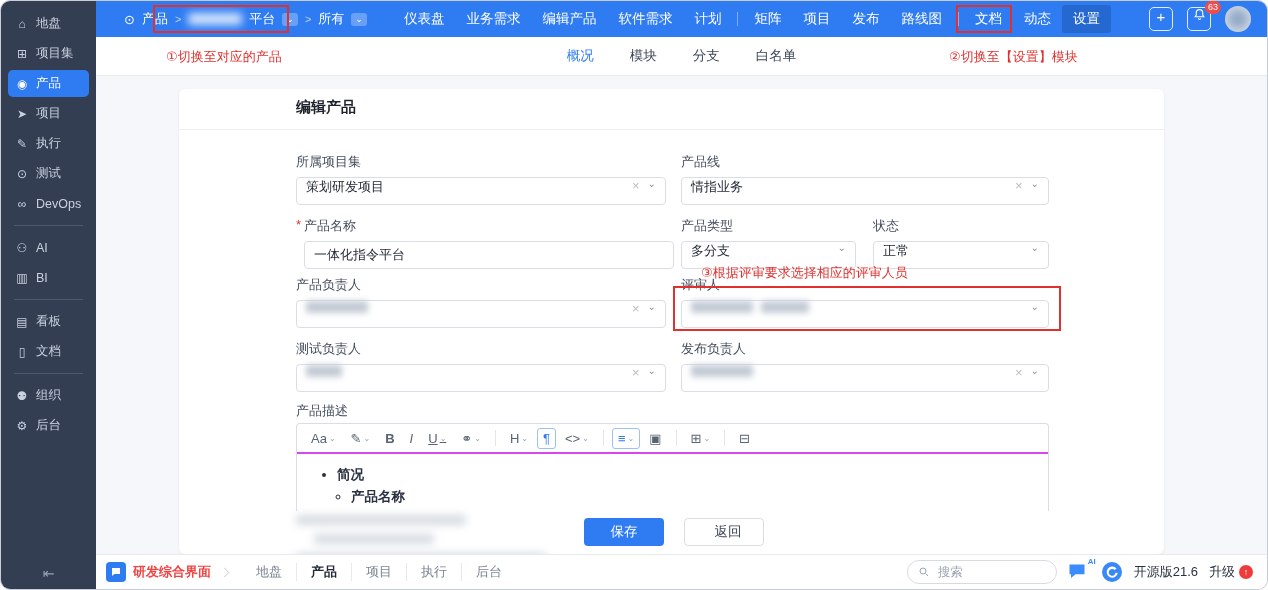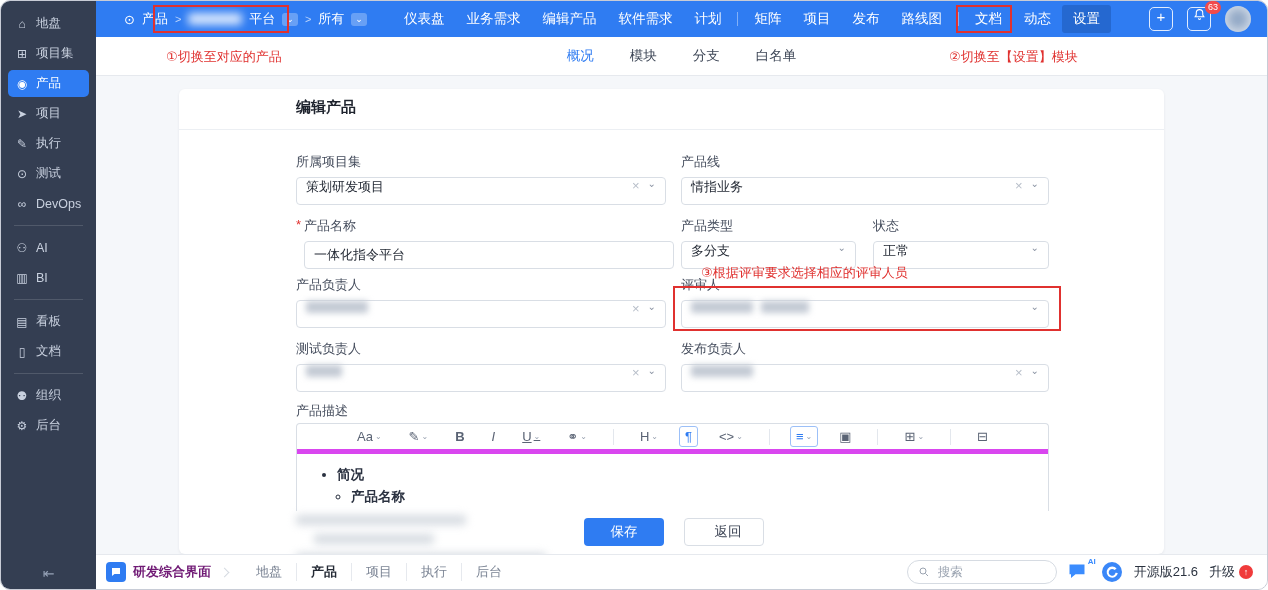--- a/index.html
+++ b/index.html
@@ -46,21 +46,21 @@
   .req{color:#e0312f;}
   .control{height:28px;border:1px solid #d9dee5;border-radius:4px;background:#fff;display:flex;align-items:flex-start;padding:0 9px;font-size:13px;color:#252b36;gap:8px;}
   input.control{width:100%;outline:none;margin-left:8px;}
   .spacer{flex:1;}
   .x{color:#b7bec9;font-size:13px;cursor:pointer;}
   .caret{color:#8a93a3;font-size:10px;}
   .blurv{width:62px;height:12px;border-radius:2px;background:#c3cad4;filter:blur(3px);}
 
   
   .editor{position:absolute;left:117px;top:334px;width:753px;height:88px;border:1px solid #d9dee5;border-bottom:none;border-radius:4px 4px 0 0;overflow:hidden;background:#fff;}
-  .ed-toolbar{height:30px;display:flex;align-items:center;padding:0 8px;gap:15px;color:#5a6374;font-size:13px;border-bottom:5px solid #d946ef;justify-content:center;}
+  .ed-toolbar{height:30px;display:flex;align-items:center;padding:0 8px;gap:3px;color:#5a6374;font-size:13px;border-bottom:2px solid #d946ef;}
   .tb{display:flex;align-items:center;gap:2px;padding:2px 5px;border:1px solid transparent;border-radius:3px;cursor:pointer;}
   .tb.active{color:#2f7cf2;border-color:#9cc0f8;}
   .tcaret{font-size:8px;color:#98a1b0;}
   .g-bold{font-weight:bold;}
   .g-italic{font-style:italic;font-family:"Liberation Serif","DejaVu Serif",serif;}
   .g-underline{text-decoration:underline;}
   .ed-sep{width:1px;height:16px;background:#e3e7ed;margin:0 5px;}
   .ed-body{padding:12px 10px 0 26px;font-size:13.5px;color:#2a3140;font-weight:bold;}
   .ed-body ul{margin:0;padding-left:14px;}
   .ed-body li{margin-bottom:4px;}
@@ -68,21 +68,21 @@
   .redact-lines{position:absolute;left:117px;top:426px;width:440px;}
   .rline{height:10px;border-radius:3px;background:#d6dbe1;filter:blur(4px);margin-bottom:9px;}
 
   .btn{position:absolute;top:429px;width:80px;height:28px;border-radius:4px;font-size:13.5px;display:flex;align-items:center;justify-content:center;cursor:pointer;}
   .btn-save{left:405px;background:#2f7cf2;color:#fff;}
   .btn-back{left:505px;background:#fff;border:1px solid #d9dee5;color:#3c4454;padding-left:8px;}
 
   
   .bottombar{position:absolute;left:95px;right:0;bottom:0;height:35px;background:#fff;border-top:1px solid #e6e9ee;display:flex;align-items:center;padding:0 14px 0 10px;z-index:2;}
   .chat-ic{width:20px;height:20px;border-radius:4px;background:#2f7cf2;display:flex;align-items:center;justify-content:center;margin-right:7px;cursor:pointer;}
-  .bb-app{font-size:13px;font-weight:bold;color:#701a75;margin-right:10px;cursor:pointer;}
+  .bb-app{font-size:13px;font-weight:bold;color:#ef4444;margin-right:10px;cursor:pointer;}
   .bb-chev{width:7px;height:7px;border-right:1.5px solid #d5dae1;border-top:1.5px solid #d5dae1;transform:rotate(45deg);margin-right:14px;}
   .bb-tabs{display:flex;align-items:center;font-size:13px;color:#7b8494;}
   .bb-tab{padding:0 14px;border-left:1px solid #e6e9ee;cursor:pointer;}
   .bb-tab:first-child{border-left:none;}
   .bb-tab.active{color:#252b36;font-weight:bold;}
   .bb-right{margin-left:auto;display:flex;align-items:center;gap:11px;}
   .search{width:150px;height:24px;border:1px solid #d6dbe2;border-radius:12px;display:flex;align-items:center;padding:0 10px;gap:6px;}
   .search input{border:none;outline:none;width:100px;font-size:12.5px;color:#333;background:transparent;}
   .search input::placeholder{color:#9aa3b0;}
   .ai-ic{position:relative;cursor:pointer;margin-right:4px;}

